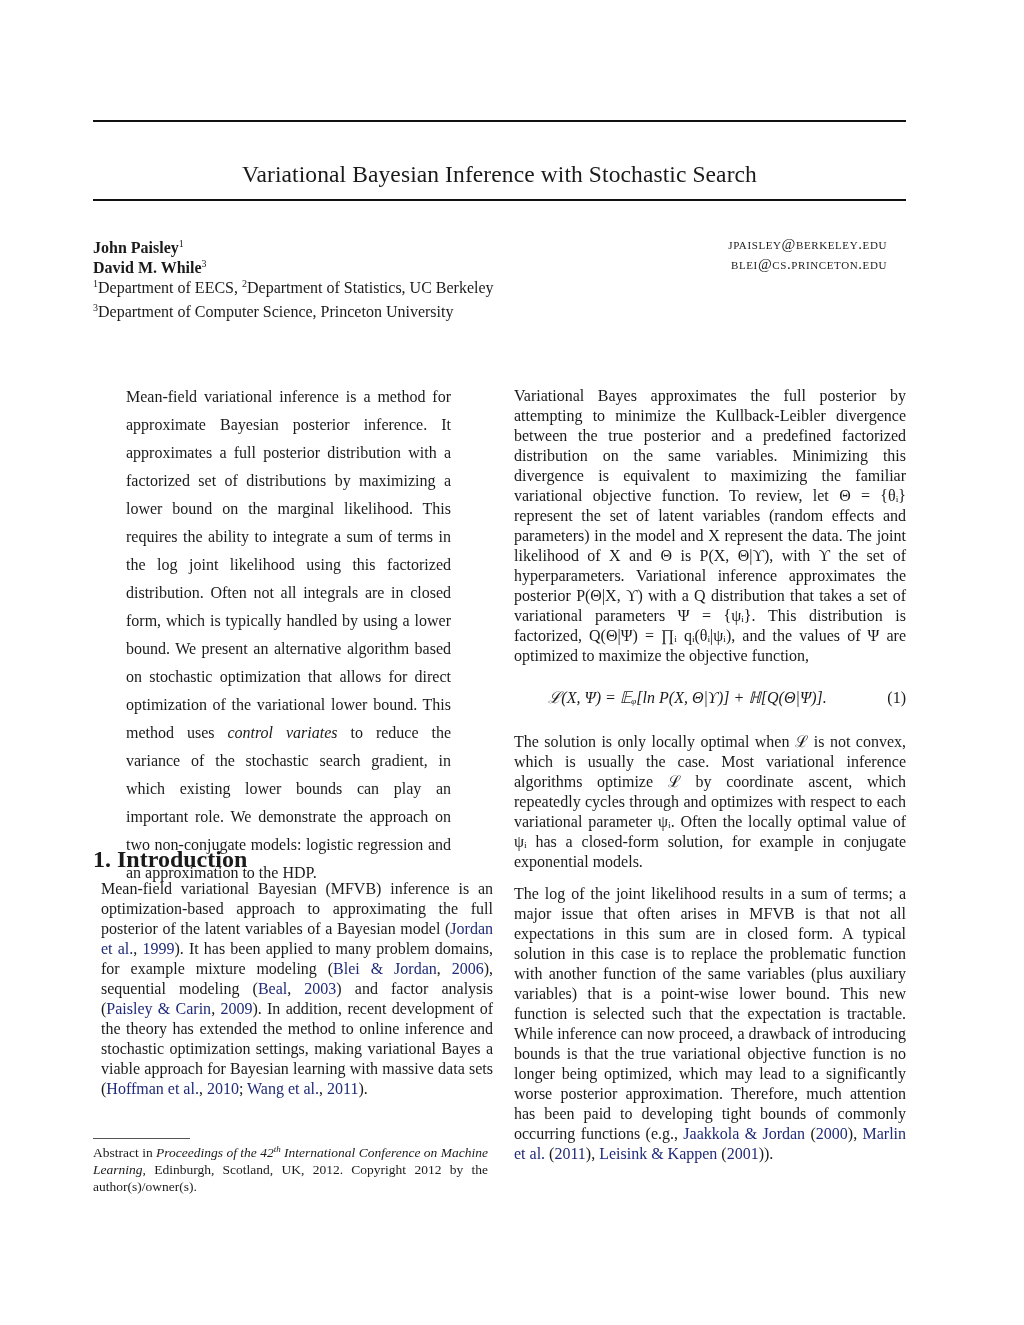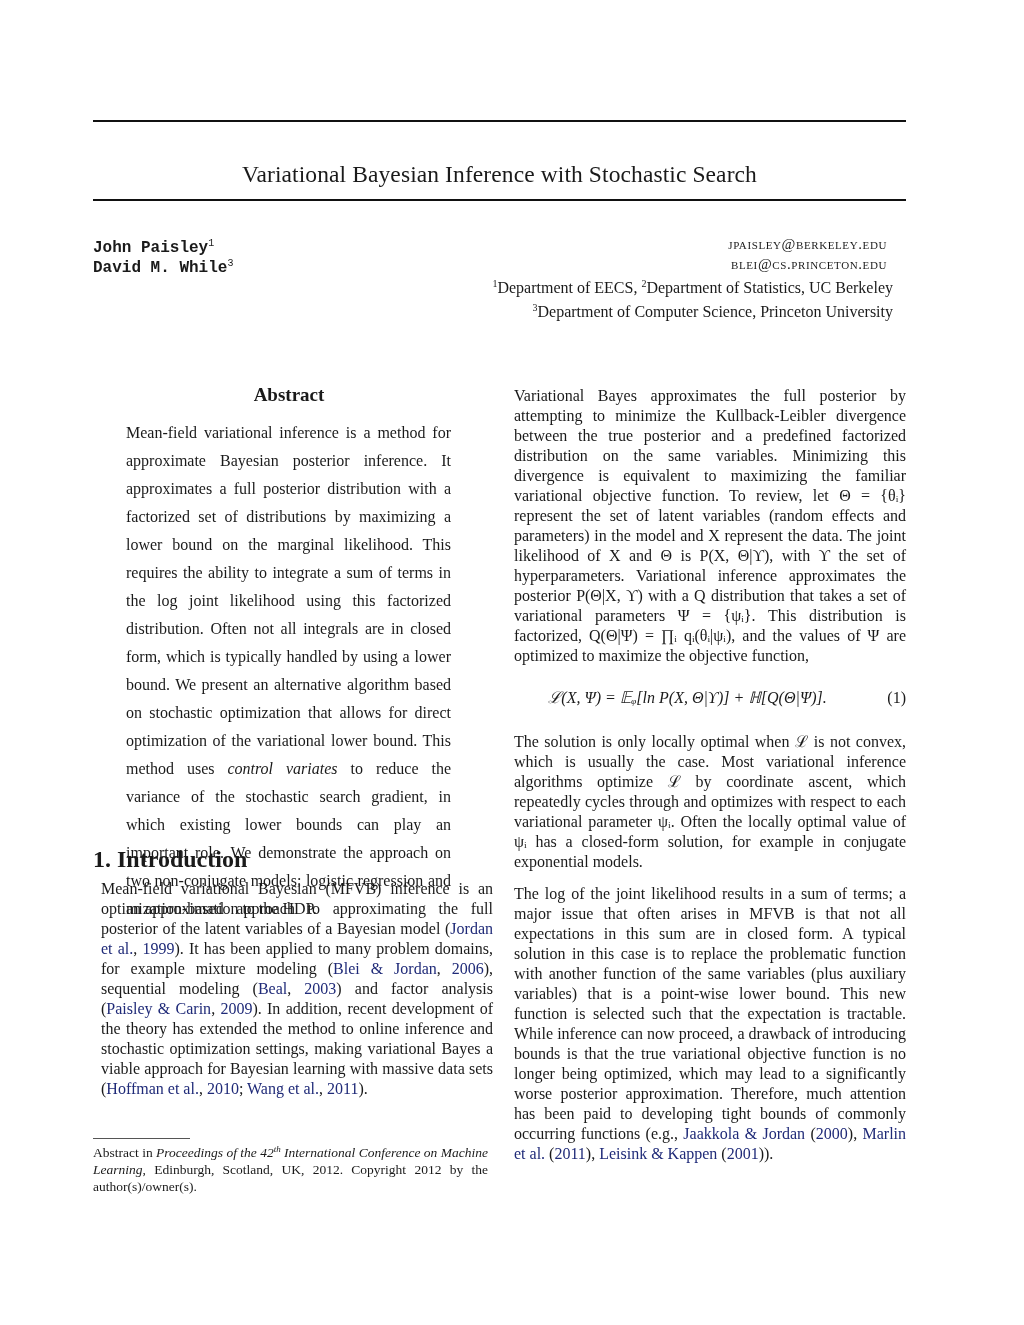--- a/index.html
+++ b/index.html
@@ -10,24 +10,24 @@
     }
     .rule { position: absolute; left: 93px; width: 813px; height: 2px; background: #111; }
     #rule-top { top: 120px; }
     #rule-bottom { top: 199px; }
     #title {
       position: absolute; top: 145px; left: 93px; width: 813px; text-align: center;
       font-family: "Liberation Serif", serif; font-weight: normal; font-size: 23.5px; letter-spacing: 0.1px;
     }
     .authors { position: absolute; top: 234px; left: 93px; width: 800px; font-family: "Liberation Serif", serif; }
     .author-row { position: relative; height: 20px; font-size: 16px; line-height: 20px; }
-    .author-name { font-weight: bold; font-family: Liberation Mono, monospace; }
+    .author-name { font-weight: bold; }
     .author-name sup { font-weight: normal; font-size: 10px; vertical-align: 6px; }
     .author-email { position: absolute; right: 6px; top: 0; font-variant: small-caps; text-transform: lowercase; font-size: 15px; letter-spacing: 0.6px; }
-    .affil { font-size: 16px; line-height: 20px; text-align: right; }
+    .affil { font-size: 16px; line-height: 20px; }
     .affil sup { font-size: 10px; vertical-align: 6px; }
 
     .col-left { position: absolute; left: 93px; top: 383px; width: 392px; font-family: "Liberation Serif", serif; }
     .col-right { position: absolute; left: 514px; top: 386px; width: 392px; font-family: "Liberation Serif", serif; }
 
     .abstract-head { text-align: center; font-weight: bold; font-size: 19px; margin: 0 0 12px 0; height: 24px; line-height: 24px; }
     .abstract-body { margin-left: 33px; width: 325px; font-size: 16px; line-height: 28px; text-align: justify; hyphens: auto; }
     .abstract-body p { margin: 0; }
 
     .section-head { font-weight: bold; font-size: 24px; margin: 0; position: absolute; top: 463px; left: 0; }
@@ -64,21 +64,20 @@
   </div>
   <div class="affil">
     <sup>1</sup><span>Department of EECS, </span><sup>2</sup><span>Department of Statistics, UC Berkeley</span>
   </div>
   <div class="affil">
     <sup>3</sup><span>Department of Computer Science, Princeton University</span>
   </div>
 </div>
 
 <div class="col-left">
-  <h2 class="abstract-head">Abstract</h2>
   <div class="abstract-body">
     <p><span>Mean-field variational inference is a method for approximate Bayesian posterior inference. It approximates a full posterior distribution with a factorized set of distributions by maximizing a lower bound on the marginal likelihood. This requires the ability to integrate a sum of terms in the log joint likelihood using this factorized distribution. Often not all integrals are in closed form, which is typically handled by using a lower bound. We present an alternative algorithm based on stochastic optimization that allows for direct optimization of the variational lower bound. This method uses </span><em>control variates</em><span> to reduce the variance of the stochastic search gradient, in which existing lower bounds can play an important role. We demonstrate the approach on two non-conjugate models: logistic regression and an approximation to the HDP.</span></p>
   </div>
 
   <h2 class="section-head">1. Introduction</h2>
   <div class="intro-body">
     <p><span>Mean-field variational Bayesian (MFVB) inference is an optimization-based approach to approximating the full posterior of the latent variables of a Bayesian model (</span><a class="cite" style="color: rgb(31, 42, 120);">Jordan et al.</a><span>, </span><a class="cite" style="color: rgb(31, 42, 120);">1999</a><span>). It has been applied to many problem domains, for example mixture modeling (</span><a class="cite" style="color: rgb(31, 42, 120);">Blei &amp; Jordan</a><span>, </span><a class="cite" style="color: rgb(31, 42, 120);">2006</a><span>), sequential modeling (</span><a class="cite" style="color: rgb(31, 42, 120);">Beal</a><span>, </span><a class="cite" style="color: rgb(31, 42, 120);">2003</a><span>) and factor analysis (</span><a class="cite" style="color: rgb(31, 42, 120);">Paisley &amp; Carin</a><span>, </span><a class="cite" style="color: rgb(31, 42, 120);">2009</a><span>). In addition, recent development of the theory has extended the method to online inference and stochastic optimization settings, making variational Bayes a viable approach for Bayesian learning with massive data sets (</span><a class="cite" style="color: rgb(31, 42, 120);">Hoffman et al.</a><span>, </span><a class="cite" style="color: rgb(31, 42, 120);">2010</a><span>; </span><a class="cite" style="color: rgb(31, 42, 120);">Wang et al.</a><span>, </span><a class="cite" style="color: rgb(31, 42, 120);">2011</a><span>).</span></p>
   </div>
 
   <div class="footnote-rule"></div>

